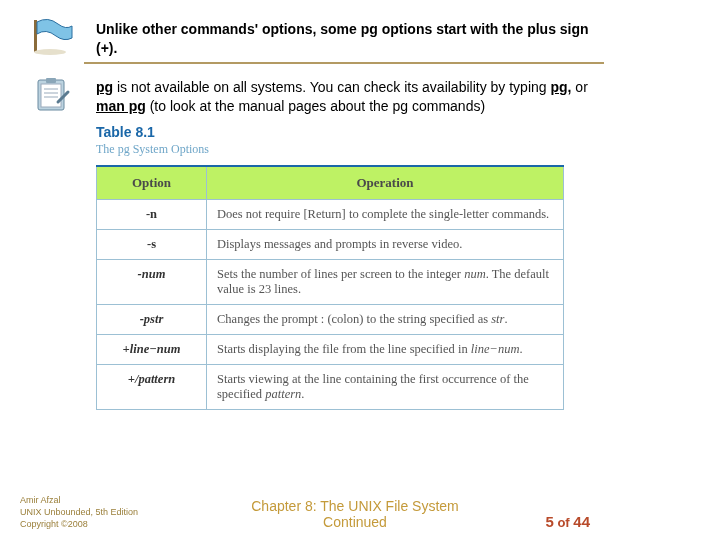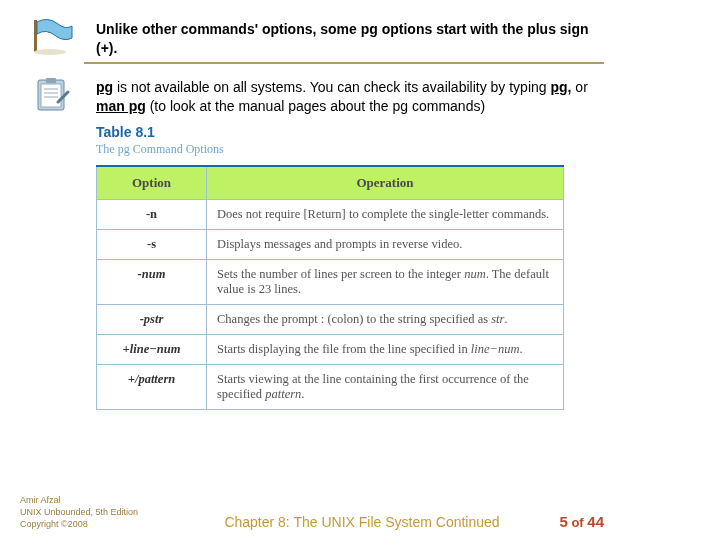--- a/index.html
+++ b/index.html
@@ -19,21 +19,21 @@
   .table-title { color: #1a67a8; font-weight: bold; font-size: 14px; }
   .table-sub { color: #6fa6c8; font-size: 12px; margin: 2px 0 8px 0; font-family: Georgia, 'Times New Roman', serif; }
 
   table.opts { width: 100%; border-collapse: collapse; font-family: Georgia, 'Times New Roman', serif; }
   table.opts th { background: #bef264; color: #4a4a4a; font-weight: bold; font-size: 13px; padding: 8px 10px; border: 1px solid #9cc0d4; border-top: 2px solid #1a67a8; }
   table.opts th.col-opt { width: 110px; }
   table.opts td { border: 1px solid #9cc0d4; padding: 7px 10px; font-size: 12.5px; color: #555; vertical-align: top; }
   table.opts td.opt { text-align: center; font-weight: bold; color: #333; font-family: Georgia, serif; }
   table.opts td .ital { font-style: italic; }
 
-  .footer { position: absolute; left: 0; right: 4px; bottom: 10px; display: flex; align-items: flex-end; padding: 0 20px; }
+  .footer { position: absolute; left: 0; right: 18px; bottom: 10px; display: flex; align-items: flex-end; padding: 0 20px; }
   .footer-left { font-size: 9px; color: #9a7f3a; line-height: 1.35; flex: 0 0 200px; }
   .footer-center { flex: 1; text-align: center; font-size: 14px; color: #c49a3a; }
   .footer-right { flex: 0 0 100px; text-align: right; color: #b84a2a; font-weight: bold; font-size: 13px; }
   .footer-right .big { font-size: 15px; }
 </style>
 </head>
 <body>
 
 <div class="page">
 
@@ -62,21 +62,21 @@
         <path d="M30 28 L40 18" stroke="#5a7a90" stroke-width="3" stroke-linecap="round"></path>
       </svg>
     </div>
     <div class="note-text">
       <span class="underline">pg</span><span class="reg"> is not available on all systems. You can check its availability by typing </span><span class="underline">pg,</span><span class="reg"> or </span><span class="underline">man pg</span><span class="reg"> (to look at the manual pages about the pg commands)</span>
     </div>
   </div>
 
   <div class="table-block">
     <div class="table-title">Table 8.1</div>
-    <div class="table-sub">The pg Command Options</div>
+    <div class="table-sub">The pg System Options</div>
     <table class="opts">
       <thead>
         <tr>
           <th class="col-opt">Option</th>
           <th>Operation</th>
         </tr>
       </thead>
       <tbody>
         <tr>
           <td class="opt">-n</td>

